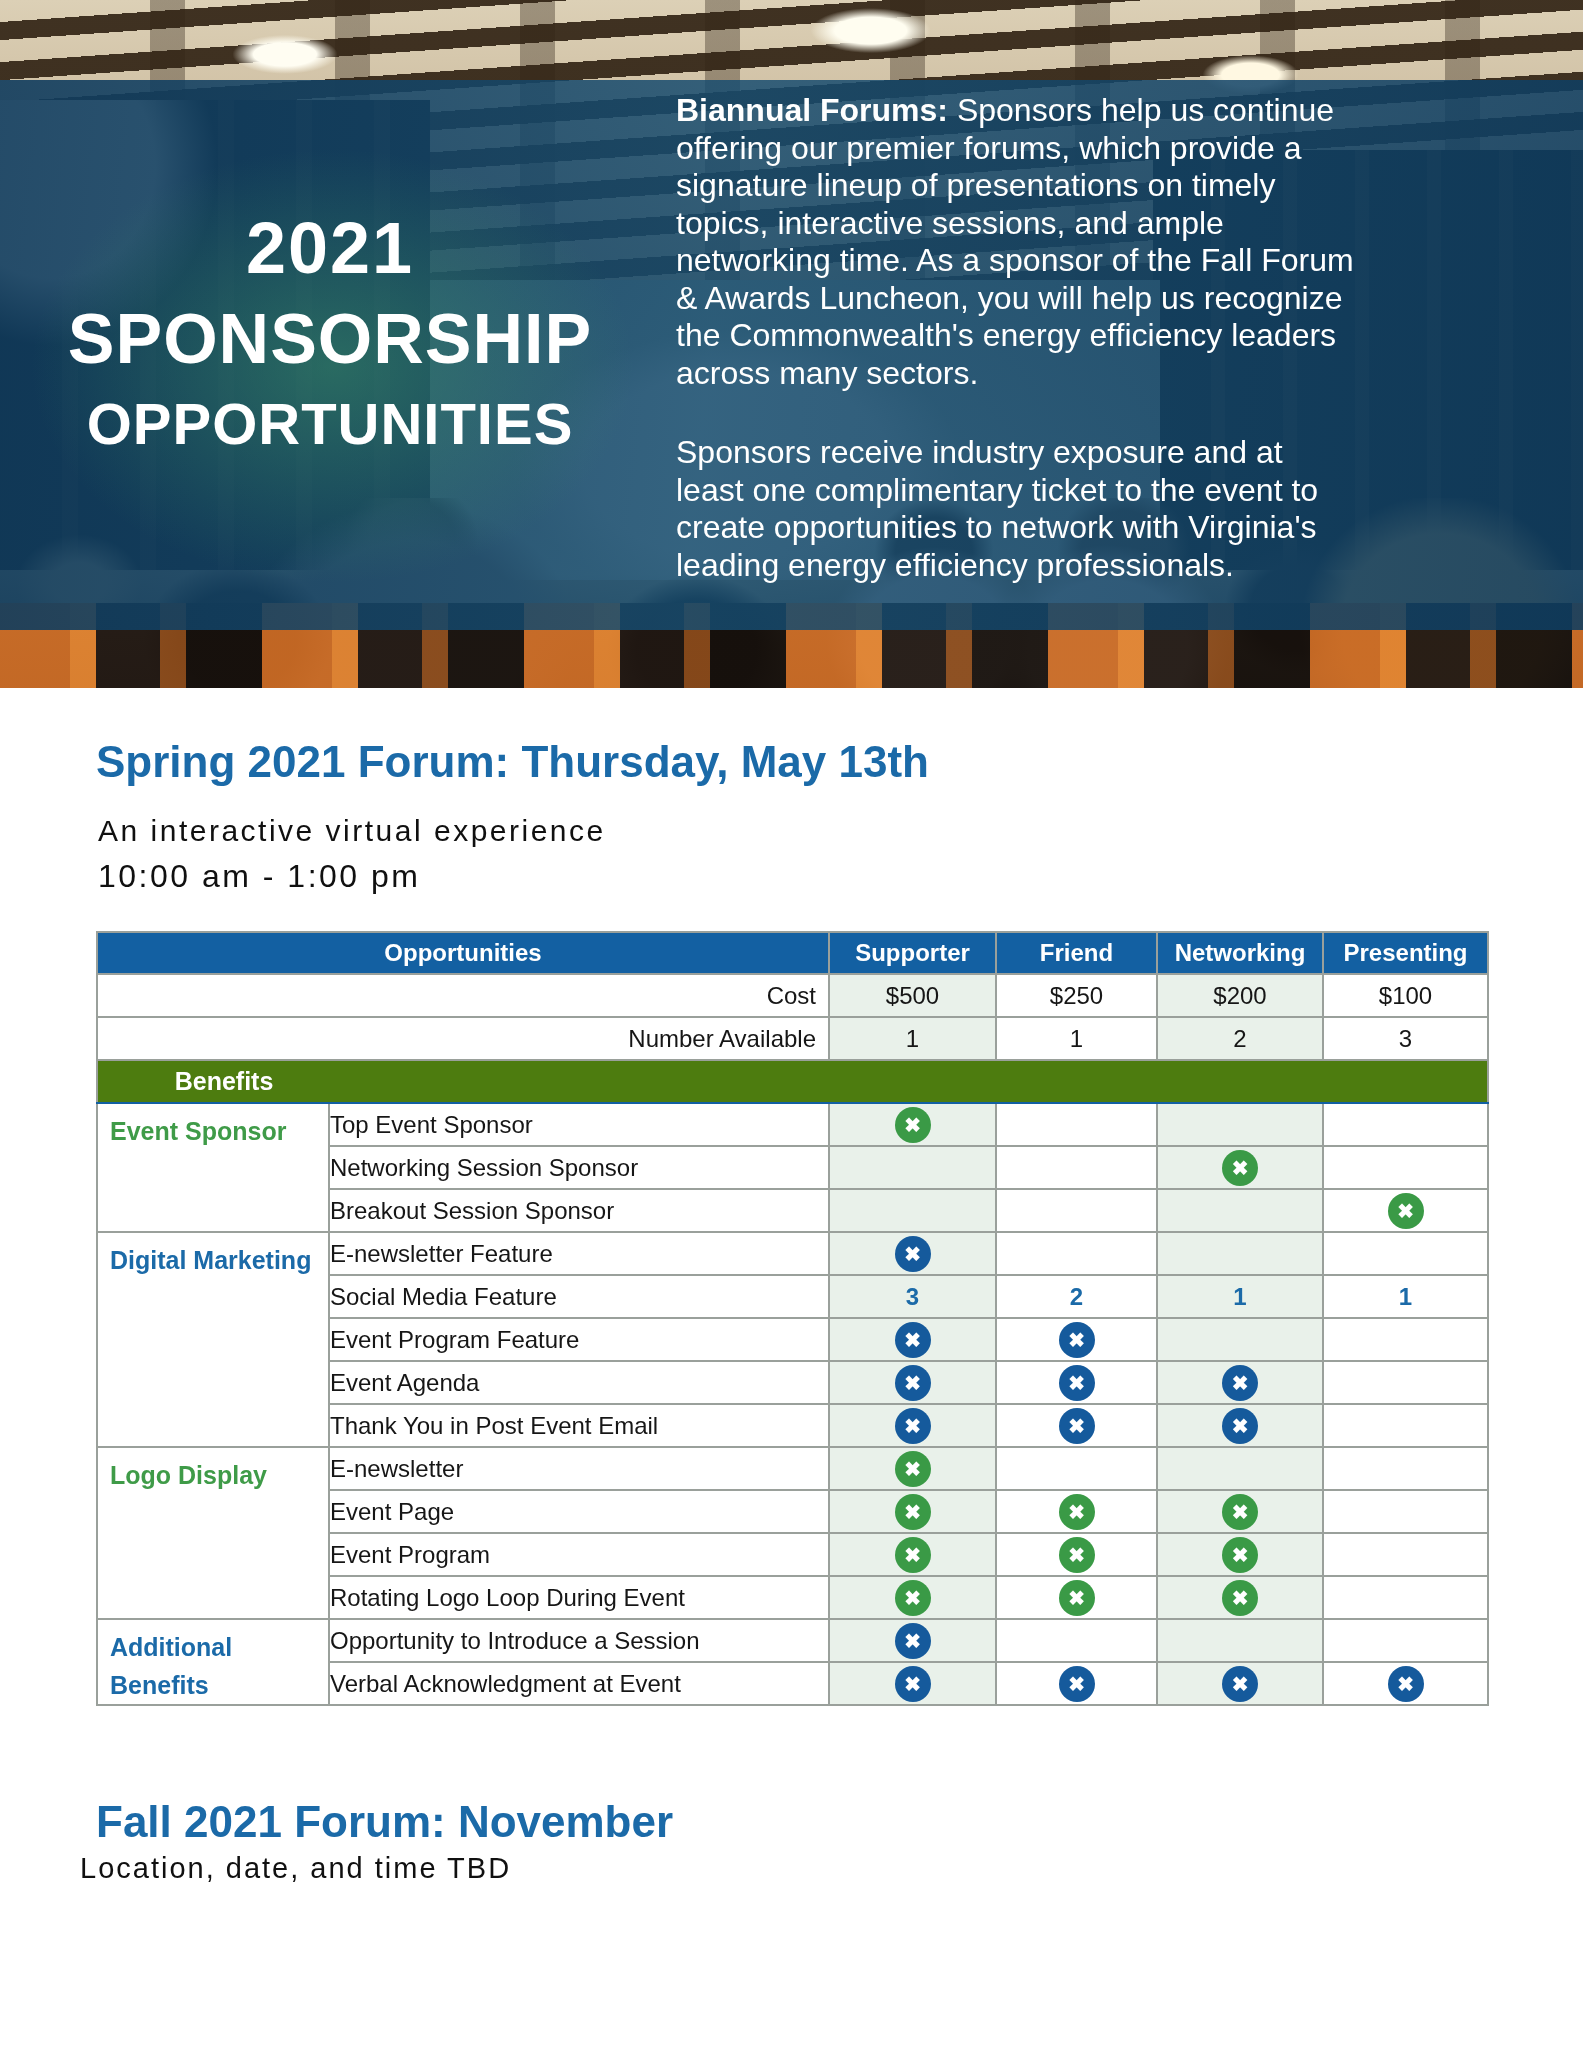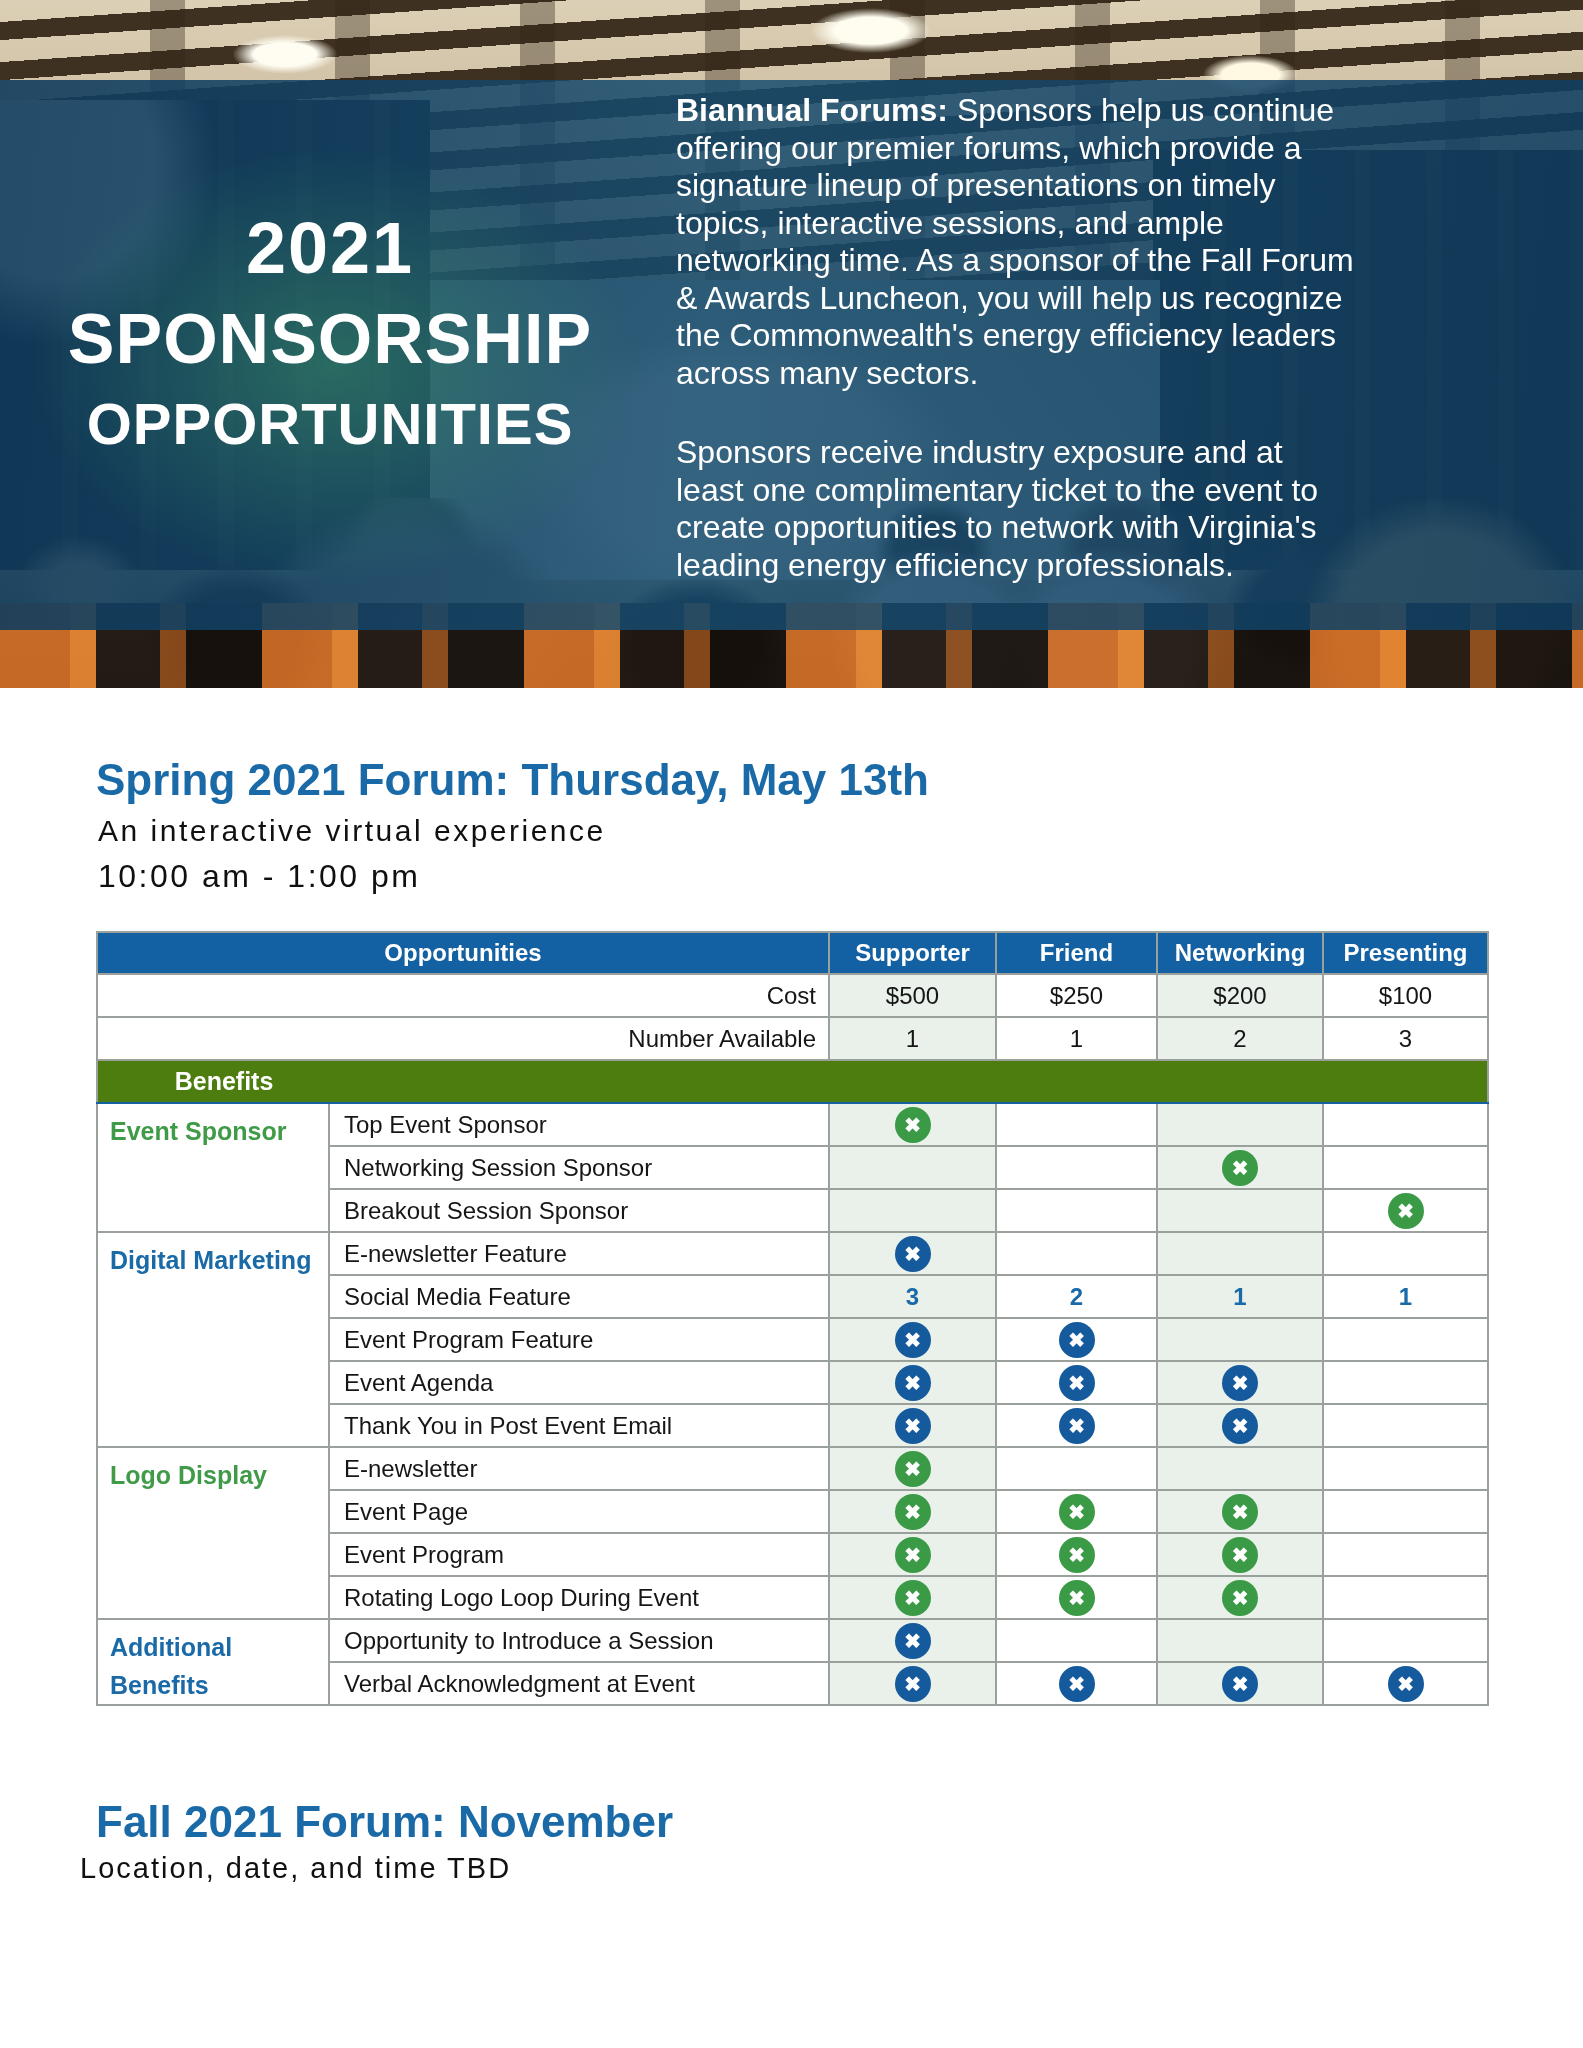--- a/index.html
+++ b/index.html
@@ -56,42 +56,42 @@
   .t2{font-size:70px;letter-spacing:1px;margin-top:20px;}
   .t3{font-size:58px;letter-spacing:1px;margin-top:21px;}
   .hero-par{position:absolute;color:#ffffff;font-size:32px;line-height:37.5px;width:860px;font-weight:normal;}
   .p1{left:676px;top:92px;}
   .p2{left:676px;top:434px;}
   .prelines{white-space:pre-line;}
   .hero-par b{font-weight:bold;}
 
   
   .h-blue{position:absolute;font-size:44px;font-weight:bold;color:#1b6aa8;line-height:1.1;}
-  .h-spring{left:96px;top:756px;}
+  .h-spring{left:96px;top:738px;}
   .h-fall{left:96px;top:1798px;}
   .sub{position:absolute;color:#101010;}
   .sub-spring{left:98px;top:814px;font-size:30px;letter-spacing:2.5px;}
   .time-spring{left:98px;top:858px;font-size:32px;letter-spacing:2.5px;}
   .sub-fall{left:80px;top:1852px;font-size:29px;letter-spacing:2px;}
 
   
   .opp-table{position:absolute;left:96px;top:931px;width:1391px;border-collapse:collapse;
     table-layout:fixed;font-size:24px;color:#161616;}
   .opp-table td,.opp-table th{border:2px solid #9aa09b;padding:0;overflow:hidden;}
   .opp-table thead th{background:#1360a2;color:#ffffff;font-weight:bold;text-align:center;}
   .row-head{height:42px;}
   .row-cost{height:39px;}
   .row-num{height:39px;}
   .row-benefits{height:40px;}
   .opp-table tbody tr{height:43px;}
   .row-benefits td{background:#4d7c0f;border-color:#1360a2 #9aa09b;}
   .benefits-label{display:inline-block;width:232px;margin-left:10px;text-align:center;
     color:#ffffff;font-weight:bold;font-size:25px;}
   td.rlabel{text-align:right;padding-right:12px;}
-  td.blabel{text-align:left;padding-left:14px;}
+  td.blabel{text-align:left;}
   td.cat{vertical-align:top;padding:8px 10px 0 12px;font-weight:bold;font-size:25px;line-height:38px;}
   .cat-green{color:#3f9b48;}
   .cat-blue{color:#1b6aa8;}
   td.val{text-align:center;vertical-align:middle;}
   .tint{background:#e9f1ea;}
   .mark{display:inline-flex;width:36px;height:36px;border-radius:50%;align-items:center;
     justify-content:center;color:#ffffff;font-size:20px;font-weight:bold;line-height:1;}
   .mark-green{background:#3a9a46;}
   .mark-blue{background:#155a9c;}
   td.cell-num{color:#1b6aa8;font-weight:bold;}

